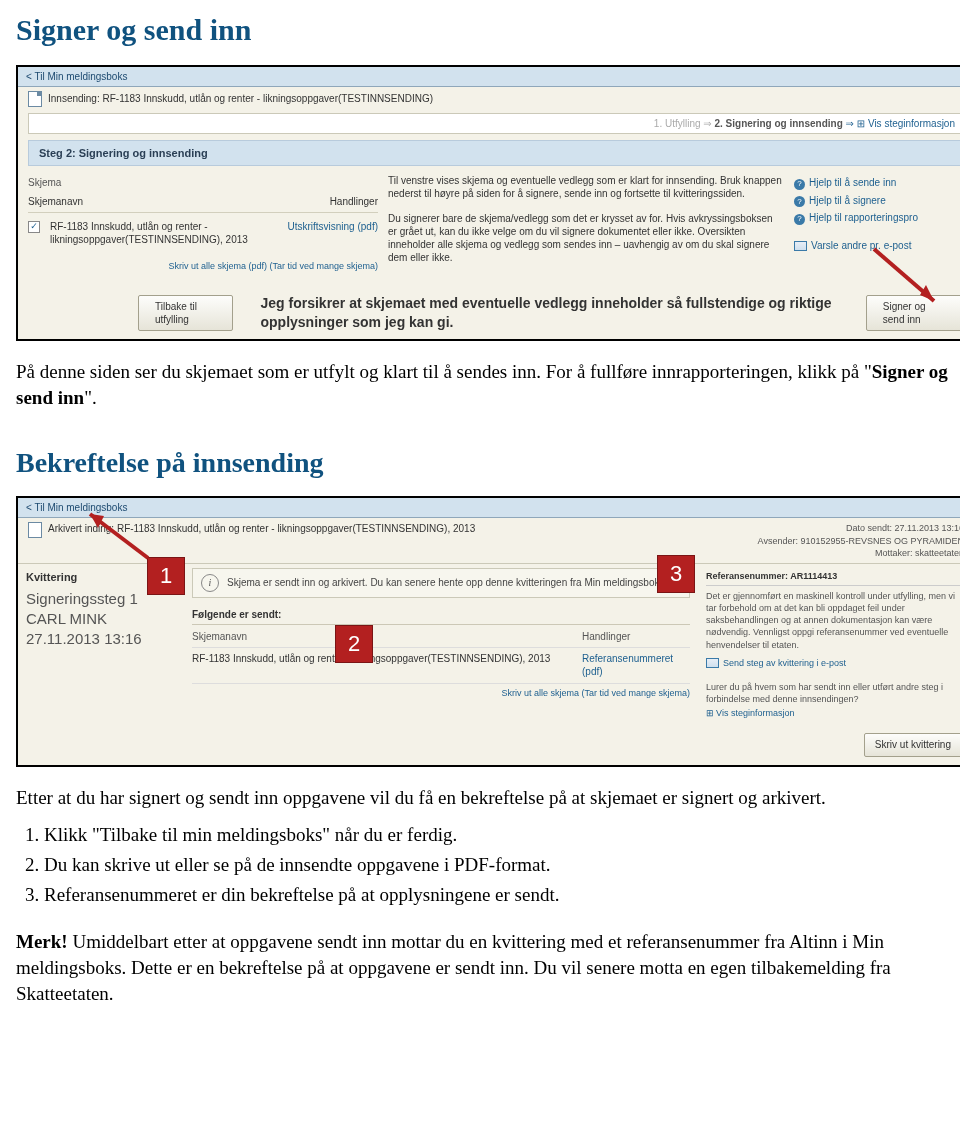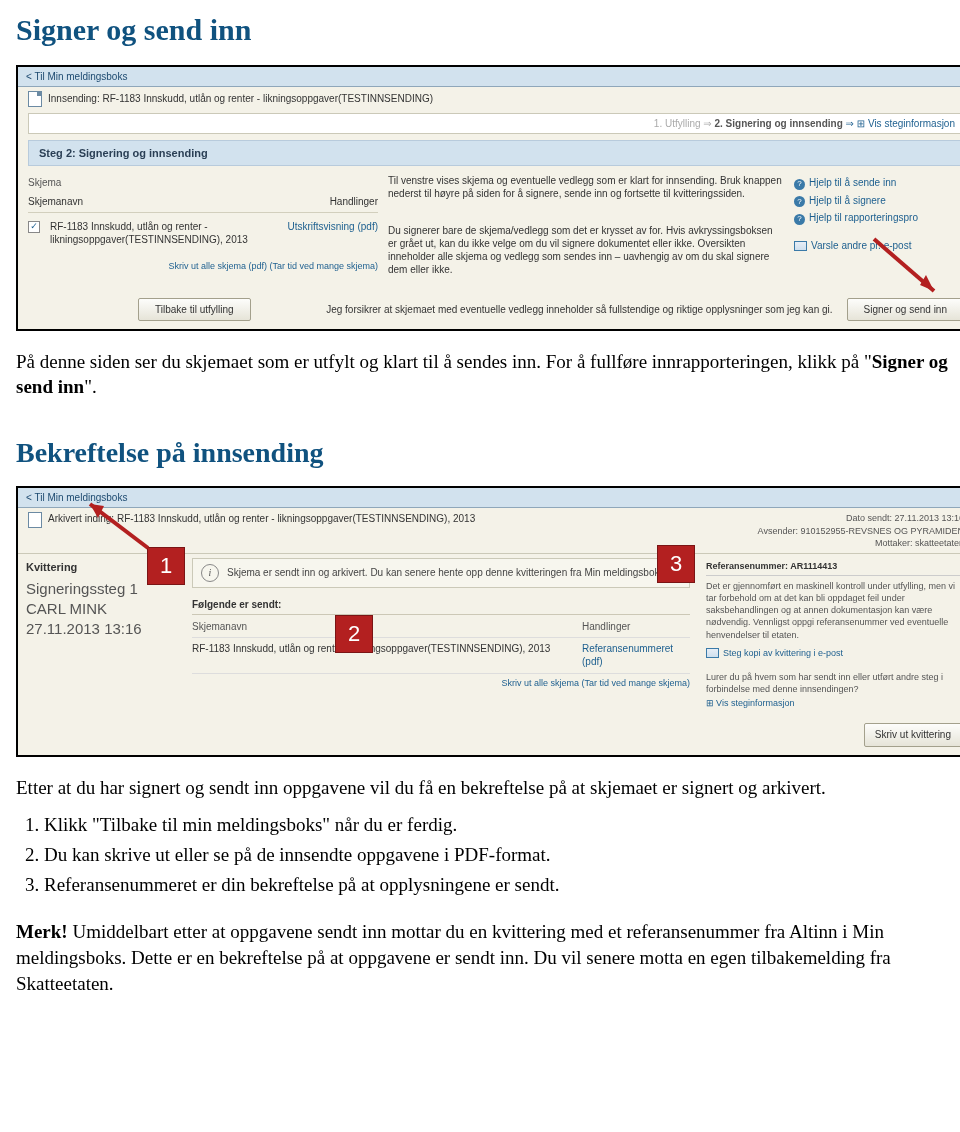--- a/index.html
+++ b/index.html
@@ -36,21 +36,21 @@
   .linktxt{color:#1d5f8f;}
   .small{font-size:9px}
 
   .helprow{color:#1d5f8f;font-size:10px;padding:2px 0}
   .q{display:inline-flex;width:11px;height:11px;border-radius:50%;background:#3a7aa8;color:#fff;font-size:8px;align-items:center;justify-content:center;margin-right:4px}
   .mail{display:inline-block;width:11px;height:8px;border:1px solid #3a7aa8;margin-right:4px;vertical-align:middle;background:linear-gradient(#e7eef6,#cfe0ee)}
 
   .shot .btn{display:inline-block;background:linear-gradient(#fdfdfb,#e6e4d8);border:1px solid #a3a08c;padding:4px 16px;font-size:10px;color:#333;border-radius:2px}
   .shot .footer{display:flex;align-items:center;gap:14px;margin:22px 10px 8px}
   .shot .footer .spacer{flex:1}
-  .shot .declare{font-weight:400;font-size:10px;color:#333}
+  .shot .declare{font-weight:700;font-size:14px;color:#333}
 
   
   .shot2{border:2px solid #000;background:#f4f2e8;font-family:Verdana,Arial,sans-serif;font-size:10px;color:#333;position:relative}
   .shot2 .row{display:flex}
   .shot2 .side{flex:0 0 150px;padding:6px 8px}
   .shot2 .side .t{font-size:11px;font-weight:700;margin-bottom:4px}
   .shot2 .side .sub{font-size:15px;color:#555}
   .shot2 .main{flex:1;padding:4px 8px}
   .shot2 .info{display:flex;align-items:center;gap:8px;border:1px solid #cbc9b8;background:#f7f6ee;padding:5px 8px;margin-bottom:6px;font-size:10px;color:#444}
   .shot2 .info .i{width:16px;height:16px;border:1px solid #888;border-radius:50%;display:flex;align-items:center;justify-content:center;font-style:italic;font-family:Georgia,serif;color:#555}
@@ -101,21 +101,21 @@
           <span>Handlinger</span>
         </div>
         <div class="tblrow">
           <span class="cb checked"></span>
           <span style="flex:1">RF-1183 Innskudd, utlån og renter - likningsoppgaver(TESTINNSENDING), 2013</span>
           <span class="linktxt">Utskriftsvisning (pdf)</span>
         </div>
         <div class="small linktxt" style="display:block;text-align:right;margin-top:12px">Skriv ut alle skjema (pdf) (Tar tid ved mange skjema)</div>
       </div>
       <div class="col-mid">
-        <div style="margin-bottom:24px">Til venstre vises skjema og eventuelle vedlegg som er klart for innsending. Bruk knappen nederst til høyre på siden for å signere, sende inn og fortsette til kvitteringssiden.</div>
+        <div style="margin-bottom:12px">Til venstre vises skjema og eventuelle vedlegg som er klart for innsending. Bruk knappen nederst til høyre på siden for å signere, sende inn og fortsette til kvitteringssiden.</div>
         <div>Du signerer bare de skjema/vedlegg som det er krysset av for. Hvis avkryssingsboksen er grået ut, kan du ikke velge om du vil signere dokumentet eller ikke. Oversikten inneholder alle skjema og vedlegg som sendes inn – uavhengig av om du skal signere dem eller ikke.</div>
       </div>
       <div class="col-right">
         <div class="helprow"><span class="q">?</span><span>Hjelp til å sende inn</span></div>
         <div class="helprow"><span class="q">?</span><span>Hjelp til å signere</span></div>
         <div class="helprow"><span class="q">?</span><span>Hjelp til rapporteringspro</span></div>
         <div class="helprow" style="margin-top:10px"><span class="mail"></span><span>Varsle andre pr. e-post</span></div>
       </div>
     </div>
 
@@ -171,21 +171,21 @@
           <div class="r1">
             <span class="c1">RF-1183 Innskudd, utlån og renter - likningsoppgaver(TESTINNSENDING), 2013</span>
             <span class="c2 linktxt">Referansenummeret (pdf)</span>
           </div>
           <div class="printall linktxt">Skriv ut alle skjema (Tar tid ved mange skjema)</div>
         </div>
       </div>
       <div class="rsd">
         <div class="refline">Referansenummer: AR1114413</div>
         <div>Det er gjennomført en maskinell kontroll under utfylling, men vi tar forbehold om at det kan bli oppdaget feil under saksbehandlingen og at annen dokumentasjon kan være nødvendig. Vennligst oppgi referansenummer ved eventuelle henvendelser til etaten.</div>
-        <div class="sendcopy"><span class="mail"></span><span>Steg kopi av kvittering i e-post</span></div>
+        <div class="sendcopy"><span class="mail"></span><span>Send steg av kvittering i e-post</span></div>
         <div class="later">Lurer du på hvem som har sendt inn eller utført andre steg i forbindelse med denne innsendingen?</div>
         <div class="linktxt" style="margin-top:2px">⊞ Vis steginformasjon</div>
       </div>
     </div>
 
     <div class="ftr">
       <span class="btn" style="background:linear-gradient(#fdfdfb,#e6e4d8);border:1px solid #a3a08c;padding:4px 10px;border-radius:2px">Skriv ut kvittering</span>
     </div>
 
     <div class="callout" style="top:60px;left:130px">1</div>

